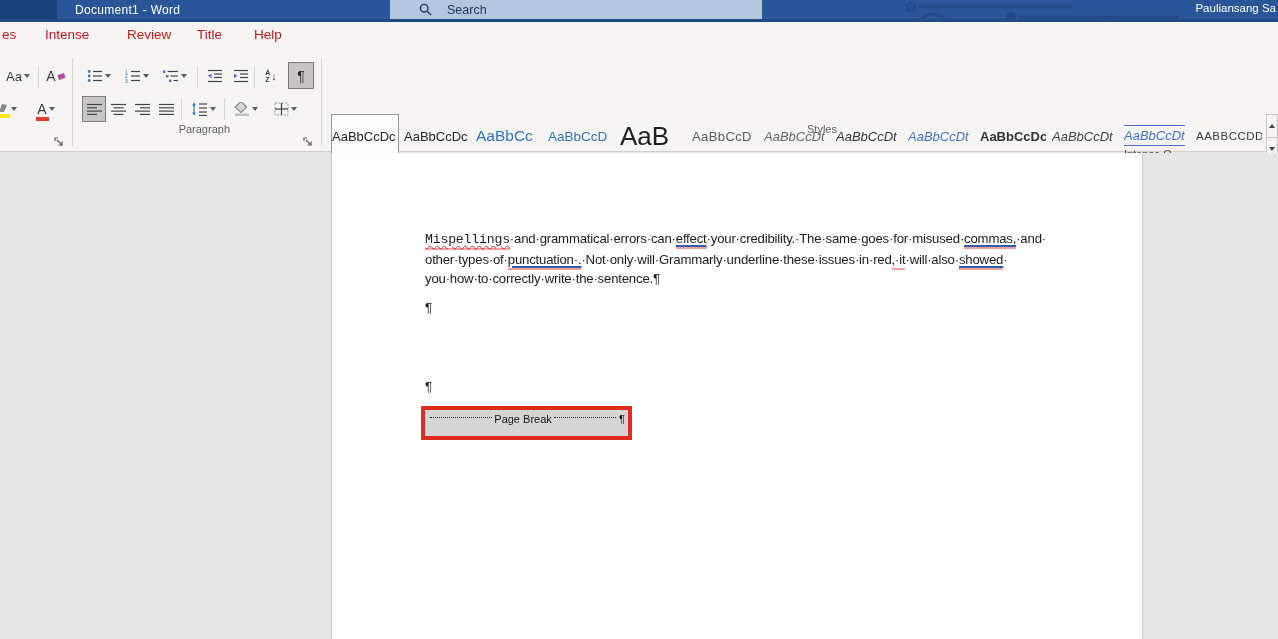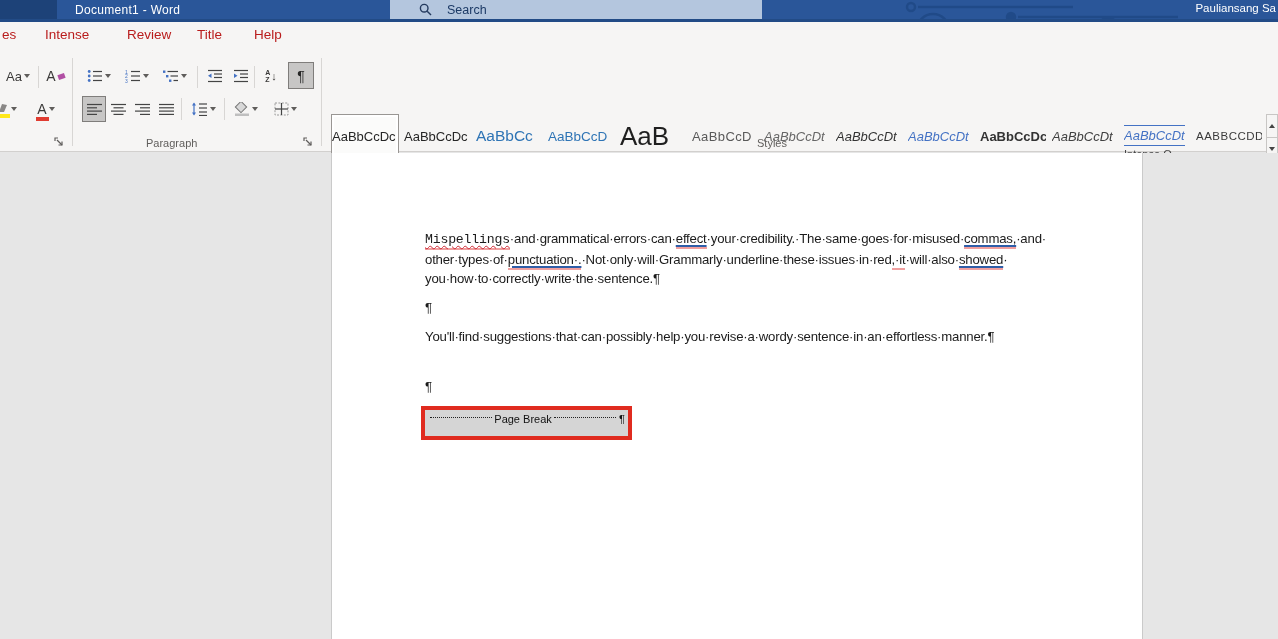--- a/index.html
+++ b/index.html
@@ -27,21 +27,21 @@
 
   
   .tabs-row{position:absolute;left:0;top:22px;width:1278px;height:30px;background:var(--ribbon-bg);}
   .tab{position:absolute;top:5px;font-size:13.5px;color:#b91c1c;cursor:pointer;}
   .tab-partial{left:2px;}
 
   
   .ribbon{position:absolute;left:0;top:52px;width:1278px;height:100px;background:var(--ribbon-bg);
           border-bottom:1px solid #d2d0ce;}
   .vsep{position:absolute;top:6px;width:1px;height:88px;background:#d8d6d4;}
-  .group-label{position:absolute;top:85px;font-size:11px;color:#605e5c;text-align:left;}
+  .group-label{position:absolute;top:71px;font-size:11px;color:#605e5c;text-align:right;}
   .launcher{position:absolute;top:83px;width:13px;height:13px;display:flex;align-items:center;justify-content:center;cursor:pointer;}
   .rbtn{position:absolute;display:flex;align-items:center;justify-content:center;border:1px solid transparent;
         color:#3b3a39;cursor:pointer;}
   .rbtn.selected{background:#c7c6c5;border-color:#7f7d7b;}
   .caret{width:0;height:0;border-left:3px solid transparent;border-right:3px solid transparent;border-top:4px solid #5f5d5b;margin-left:2px;}
   .msep{position:absolute;top:8px;width:1px;height:22px;background:#d8d6d4;}
   .txticon{font-size:13px;color:#3b3a39;}
   .yellow-bar{position:absolute;left:2px;bottom:3px;width:17px;height:4px;background:#ffe81a;}
   .red-bar{position:absolute;left:4px;bottom:3px;width:13px;height:4px;background:#e03c31;}
   .sortcol{display:flex;flex-direction:column;font-size:7px;font-weight:bold;line-height:7px;color:#3b3a39;margin-right:1px;}
@@ -394,21 +394,21 @@
     <div class="group-label" style="left:757px;width:80px;">Styles</div>
   </div>
 
   <div class="doc-area">
     <div class="page">
 
       <div class="doc-text" style="top:76px;" id="paragraph-1"><div><span class="u-spell">Mispellings</span><span>·and·grammatical·errors·can·</span><span class="u-blue">effect</span><span>·your·credibility.·The·same·goes·for·misused·</span><span class="u-blue">commas,</span><span>·and·</span></div><div><span>other·types·of·</span><span class="u-blue">punctuation·.</span><span>·Not·only·will·Grammarly·underline·these·issues·in·red</span><span class="u-gram">,·it</span><span>·will·also·</span><span class="u-blue">showed</span><span>·</span></div><div><span>you·how·to·correctly·write·the·sentence.</span><span class="p-mark">¶</span></div></div>
 
       <div class="doc-text" style="top:145px;"><span class="p-mark">¶</span></div>
 
-      <div class="doc-text" style="top:174px;" id="paragraph-2"><div><span>You'll·find·suggestions·that·can·possibly·help·you·revise·a·wordy·sentence·in·an·effortless·manner.</span><span class="p-mark">¶</span></div></div>
+      <div class="doc-text" style="top:174px;" id="paragraph-2"></div>
 
       <div class="doc-text" style="top:224px;"><span class="p-mark">¶</span></div>
 
       <div class="pagebreak-box">
         <div class="pagebreak-line">
           <span class="leader"></span>
           <span class="pagebreak-label">Page Break</span>
           <span class="leader"></span>
           <span class="pb-pilcrow">¶</span>
         </div>

